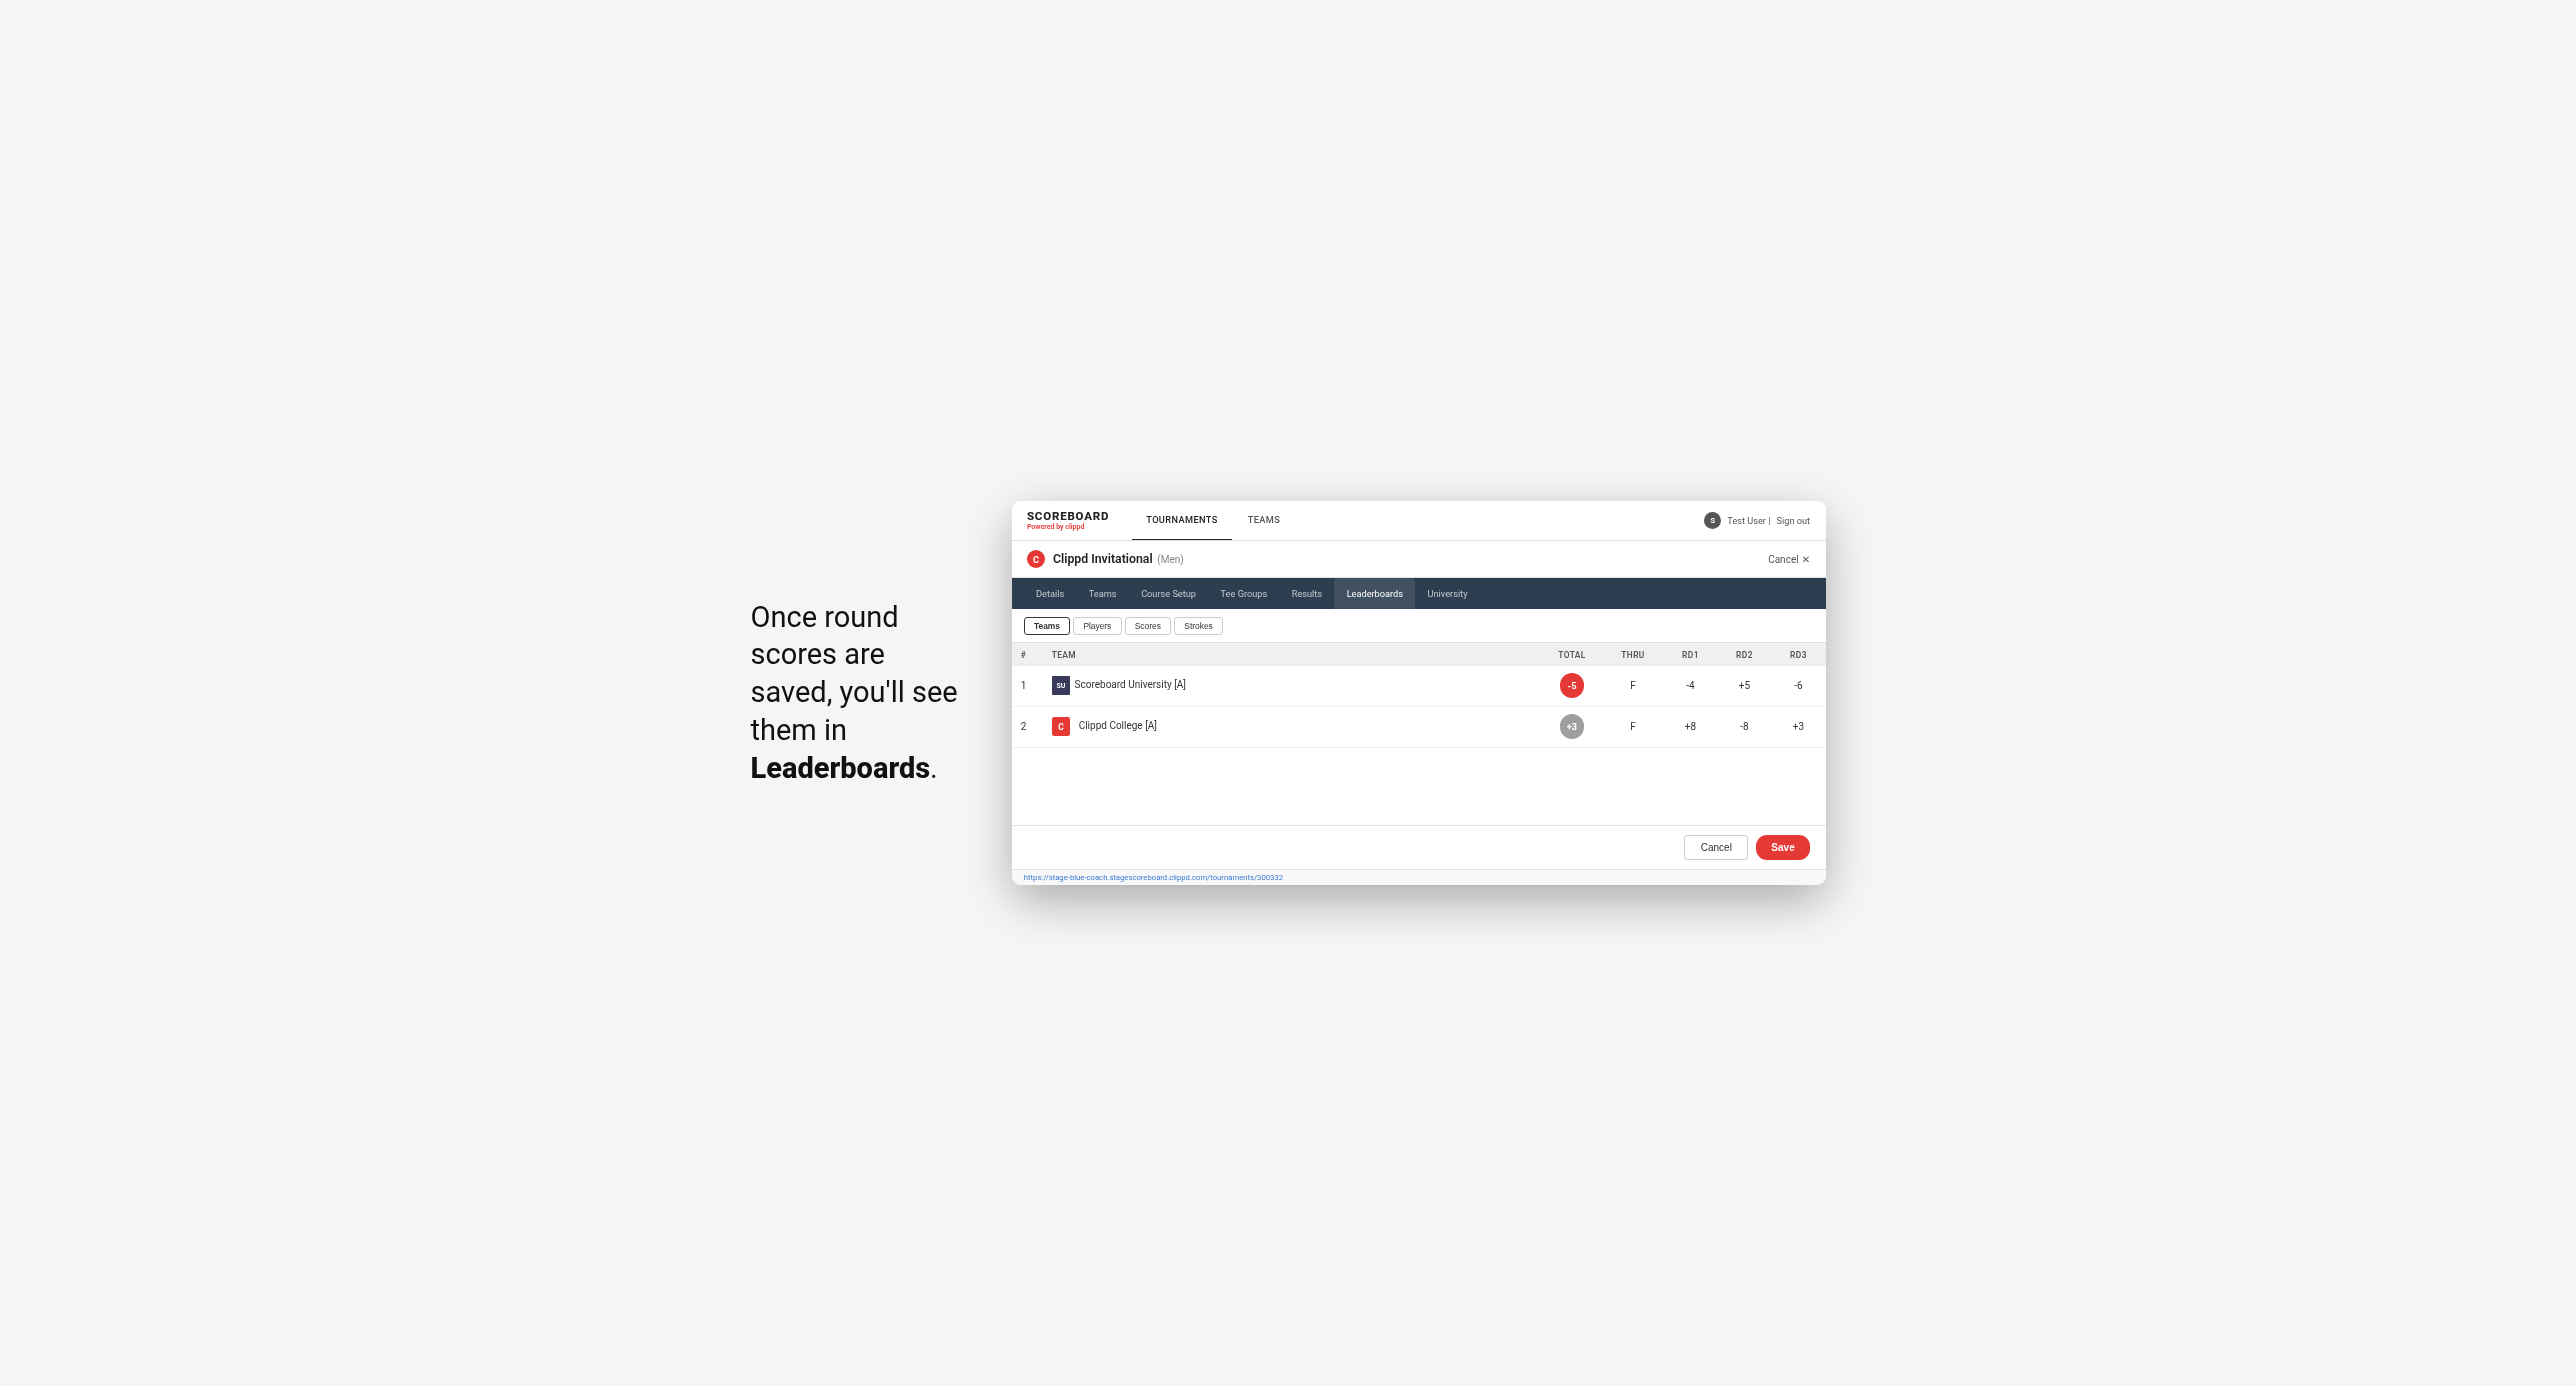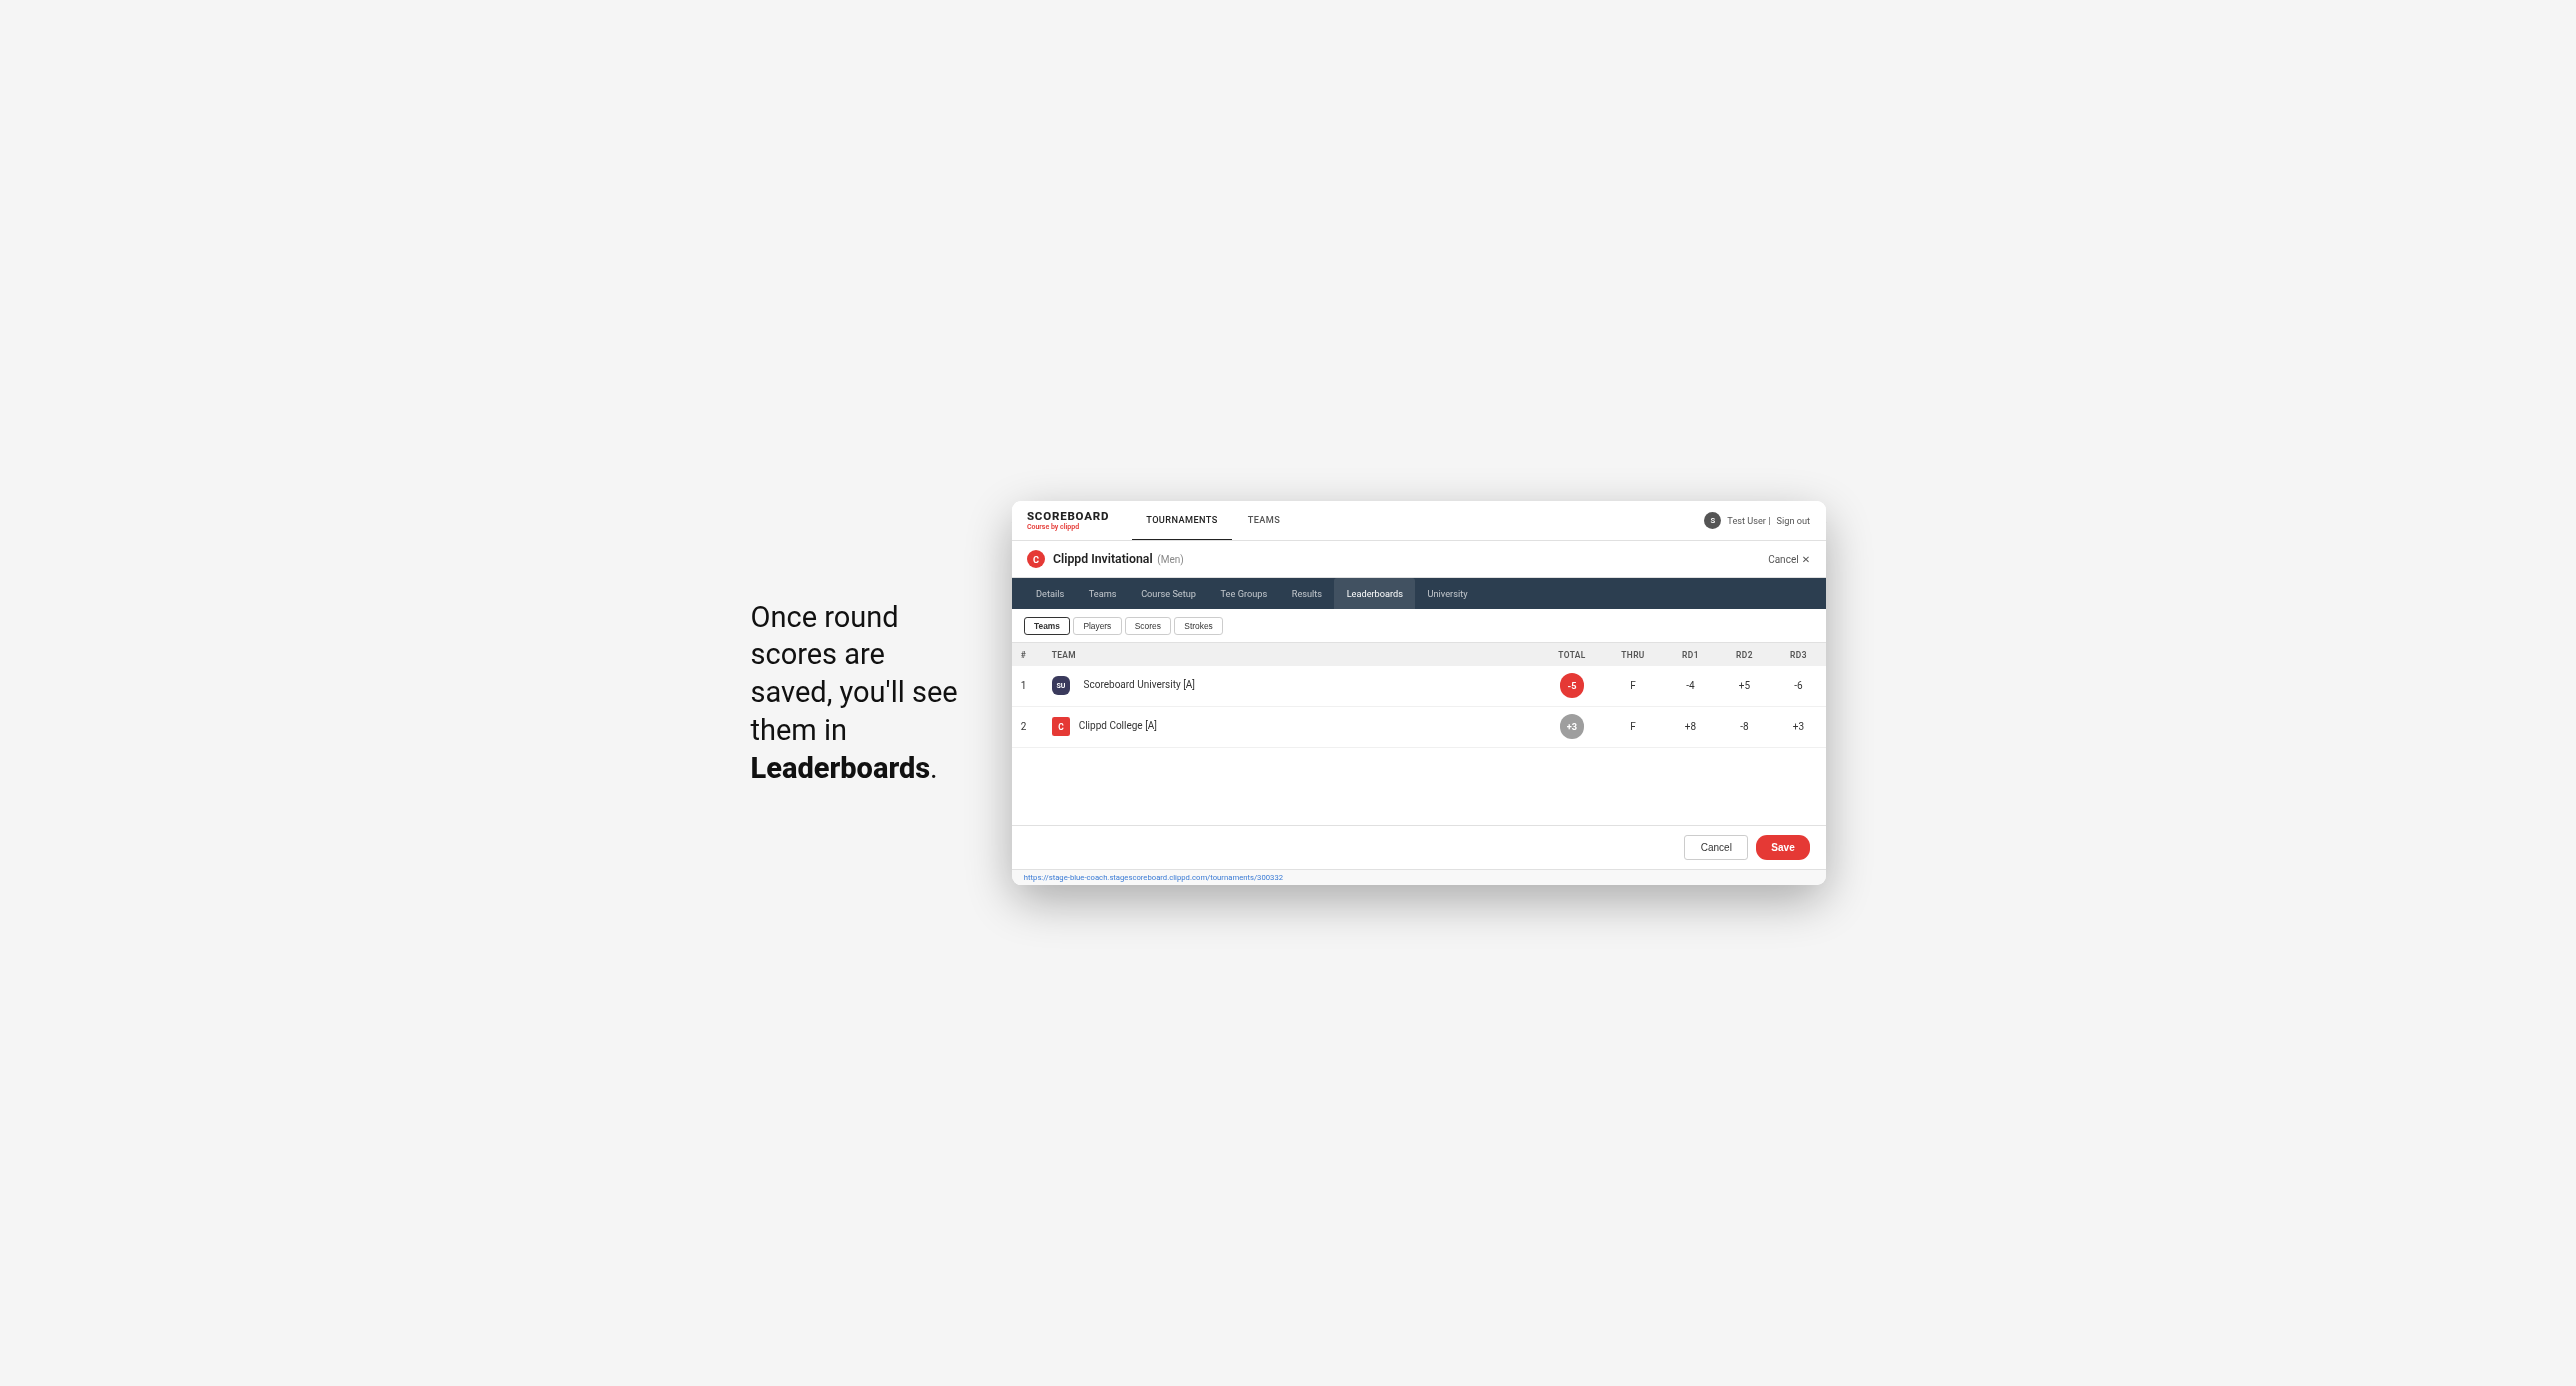--- a/index.html
+++ b/index.html
@@ -220,30 +220,30 @@
       font-size: 10px;
       color: #333;
       border-bottom: 0.8px solid #f0f0f0;
     }
     .leaderboard-table td.center {
       text-align: center;
     }
     .team-logo {
       width: 18.4px;
       height: 18.4px;
-      border-radius: 6px;
+      border-radius: 1px;
       background: #3a3a5c;
       display: inline-flex;
       align-items: center;
       justify-content: center;
       color: #fff;
       font-size: 7px;
       font-weight: 700;
       vertical-align: middle;
-      margin-right: 11px;
+      margin-right: 2px;
     }
     .team-logo-c {
       width: 18.4px;
       height: 18.4px;
       border-radius: 2.3px;
       background: #e53935;
       display: inline-flex;
       align-items: center;
       justify-content: center;
       color: #fff;
@@ -327,21 +327,21 @@
     Once round scores are saved, you'll see them in <strong>Leaderboards</strong>.
   </div>
 
   <div class="tablet-frame">
     <div class="tablet-screen">
 
       <div class="top-nav">
         <div class="logo-area">
           <div class="logo-text">SCOREBOARD</div>
           <div class="logo-powered">
-            <span>Course by </span><span>clippd</span>
+            <span>Powered by </span><span>clippd</span>
           </div>
         </div>
         <div class="nav-links">
           <div class="nav-link active">TOURNAMENTS</div>
           <div class="nav-link">TEAMS</div>
         </div>
         <div class="user-area">
           <div class="user-avatar">S</div>
           <span>Test User |</span>
           <span class="sign-out-link">Sign out</span>

